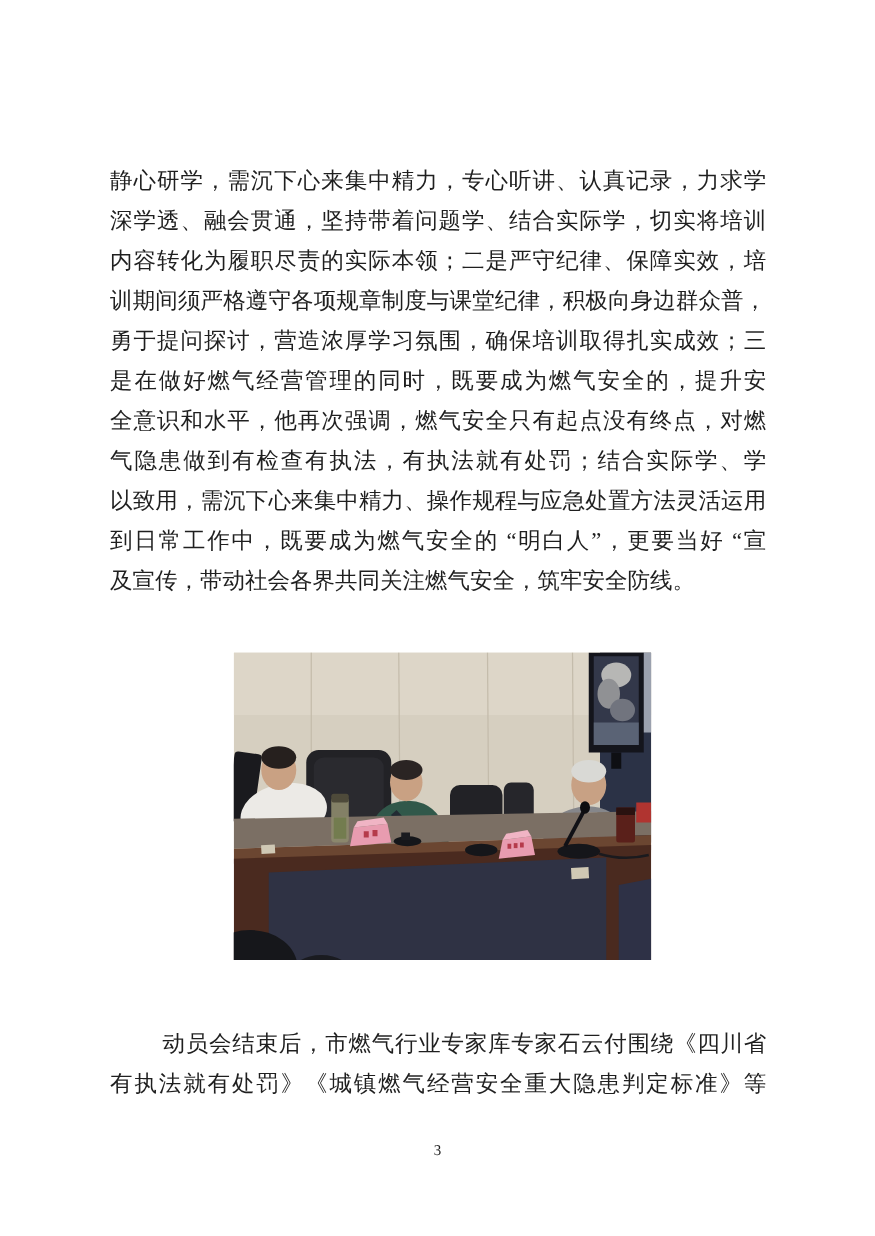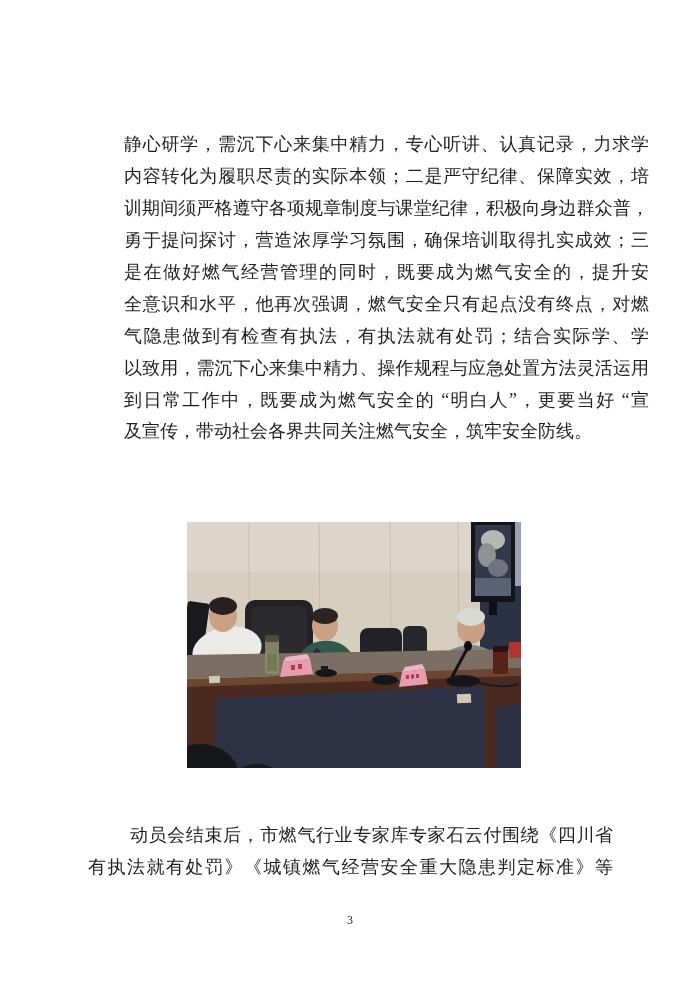--- a/index.html
+++ b/index.html
@@ -1,41 +1,42 @@
 <!DOCTYPE html>
 <html><head>
 <meta charset="utf-8">
 <style>
   html,body{margin:0;padding:0;background:#ffffff;}
   .page{
     position:relative;width:700px;height:989px;background:#ffffff;overflow:hidden;
     font-family:"Liberation Serif","DejaVu Serif",serif;color:#1f1f1f;
   }
   .textblock{position:absolute;left:88px;width:525px;}
-  .p1{top:128px;margin-left:36px;}
+  .p1{top:128px;}
   .p2{top:819px;}
   .line{
     width:525px;height:32px;line-height:32px;font-size:18px;
     text-align:justify;text-align-last:justify;white-space:normal;
   }
-  .line.natural{text-align:center;text-align-last:left;font-family:Liberation Mono, monospace;}
+  .line.natural{text-align:center;text-align-last:left;}
   .line.indent{text-indent:42px;}
   .photo{position:absolute;left:187px;top:522px;width:334px;height:246px;display:block;}
   .pageno{
     position:absolute;top:913px;left:0;width:700px;text-align:center;
     font-size:12px;color:#222222;
   }
 </style>
 </head>
 <body>
 
 <div class="page">
 
   <div class="textblock p1">
     <div class="line">静心研学，需沉下心来集中精力，专心听讲、认真记录，力求学</div>
+    <div class="line">深学透、融会贯通，坚持带着问题学、结合实际学，切实将培训</div>
     <div class="line">内容转化为履职尽责的实际本领；二是严守纪律、保障实效，培</div>
     <div class="line">训期间须严格遵守各项规章制度与课堂纪律，积极向身边群众普，</div>
     <div class="line">勇于提问探讨，营造浓厚学习氛围，确保培训取得扎实成效；三</div>
     <div class="line">是在做好燃气经营管理的同时，既要成为燃气安全的，提升安</div>
     <div class="line">全意识和水平，他再次强调，燃气安全只有起点没有终点，对燃</div>
     <div class="line">气隐患做到有检查有执法，有执法就有处罚；结合实际学、学</div>
     <div class="line">以致用，需沉下心来集中精力、操作规程与应急处置方法灵活运用</div>
     <div class="line">到日常工作中，既要成为燃气安全的 “明白人”，更要当好 “宣</div>
     <div class="line natural">及宣传，带动社会各界共同关注燃气安全，筑牢安全防线。</div>
   </div>

